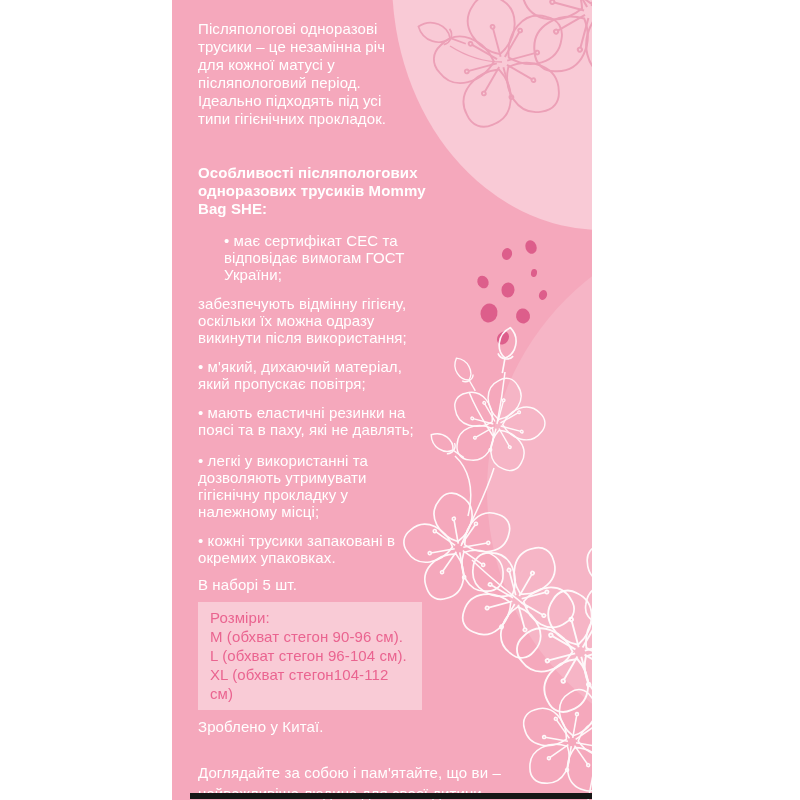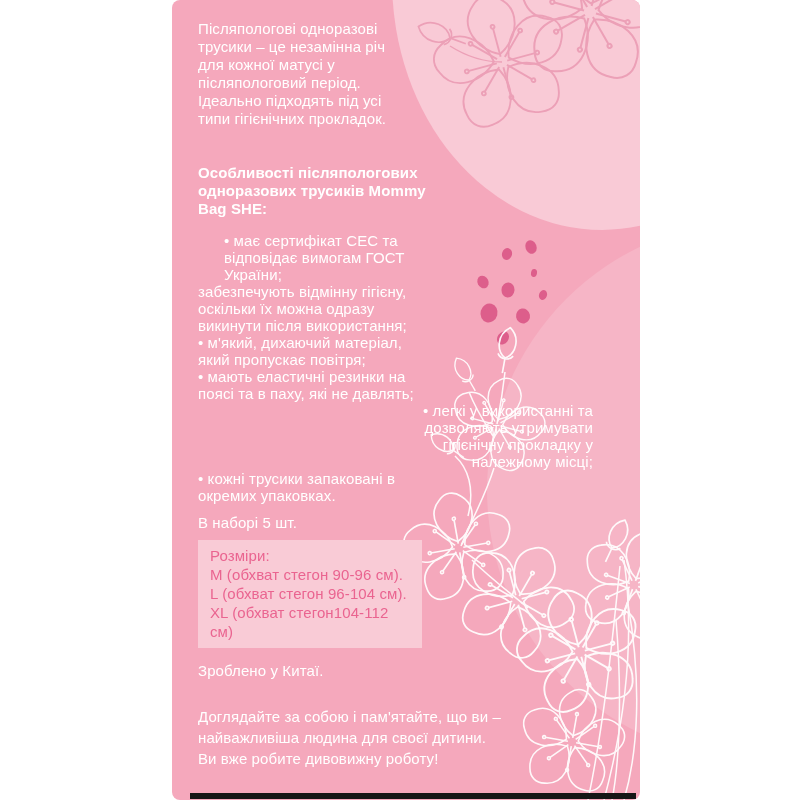--- a/index.html
+++ b/index.html
@@ -10,36 +10,36 @@
     --white_art:#ffffff;
     --dot:#dd5e8b;
     --sizebox_bg:#f9cbd6;
     --sizebox_text:#ea6490;
     --text:#ffffff;
     --bar:#161616;
   }
   *{margin:0;padding:0;box-sizing:border-box;}
   html,body{width:800px;height:800px;background:var(--page_bg);overflow:hidden;
     font-family:"Liberation Sans","DejaVu Sans",sans-serif;}
-  .card{position:relative;width:468px;height:800px;margin-left:172px;
-    background:var(--card_bg);overflow:hidden;border-radius:8px;}
+  .card{position:relative;width:420px;height:800px;margin-left:172px;
+    background:var(--card_bg);overflow:hidden;}
   .bg-art{position:absolute;top:0;left:0;pointer-events:none;}
   .content{position:absolute;top:0;left:26px;width:395px;color:var(--text);
     font-size:15px;line-height:18px;letter-spacing:.1px;}
   .content p{white-space:pre-line;}
   .intro{margin-top:20px;}
   .heading{margin-top:36px;font-weight:bold;}
-  .feature{margin-top:0;line-height:17px;}
+  .feature{margin-top:12px;line-height:17px;}
   .feature.f1{margin-top:14px;margin-left:26px;}
-  .feature.f5{margin-top:0;line-height:17px;text-align:right;}
+  .feature.f5{margin-top:14px;line-height:17px;}
   .set-count{margin-top:10px;}
   .size-box{margin-top:8px;width:224px;background:var(--sizebox_bg);
     padding:6px 10px 7px 12px;color:var(--sizebox_text);font-weight:normal;}
   .size-box p{line-height:19px;}
-  .made-in{margin-top:14px;}
+  .made-in{margin-top:8px;}
   .outro{margin-top:26px;line-height:21px;width:330px;}
   .bottom-bar{position:absolute;left:18px;bottom:1px;width:446px;height:6px;
     background:var(--bar);}
 </style>
 </head>
 <body>
 
 <div class="card">
 
   <svg class="bg-art" width="468" height="800" viewBox="0 0 468 800">

